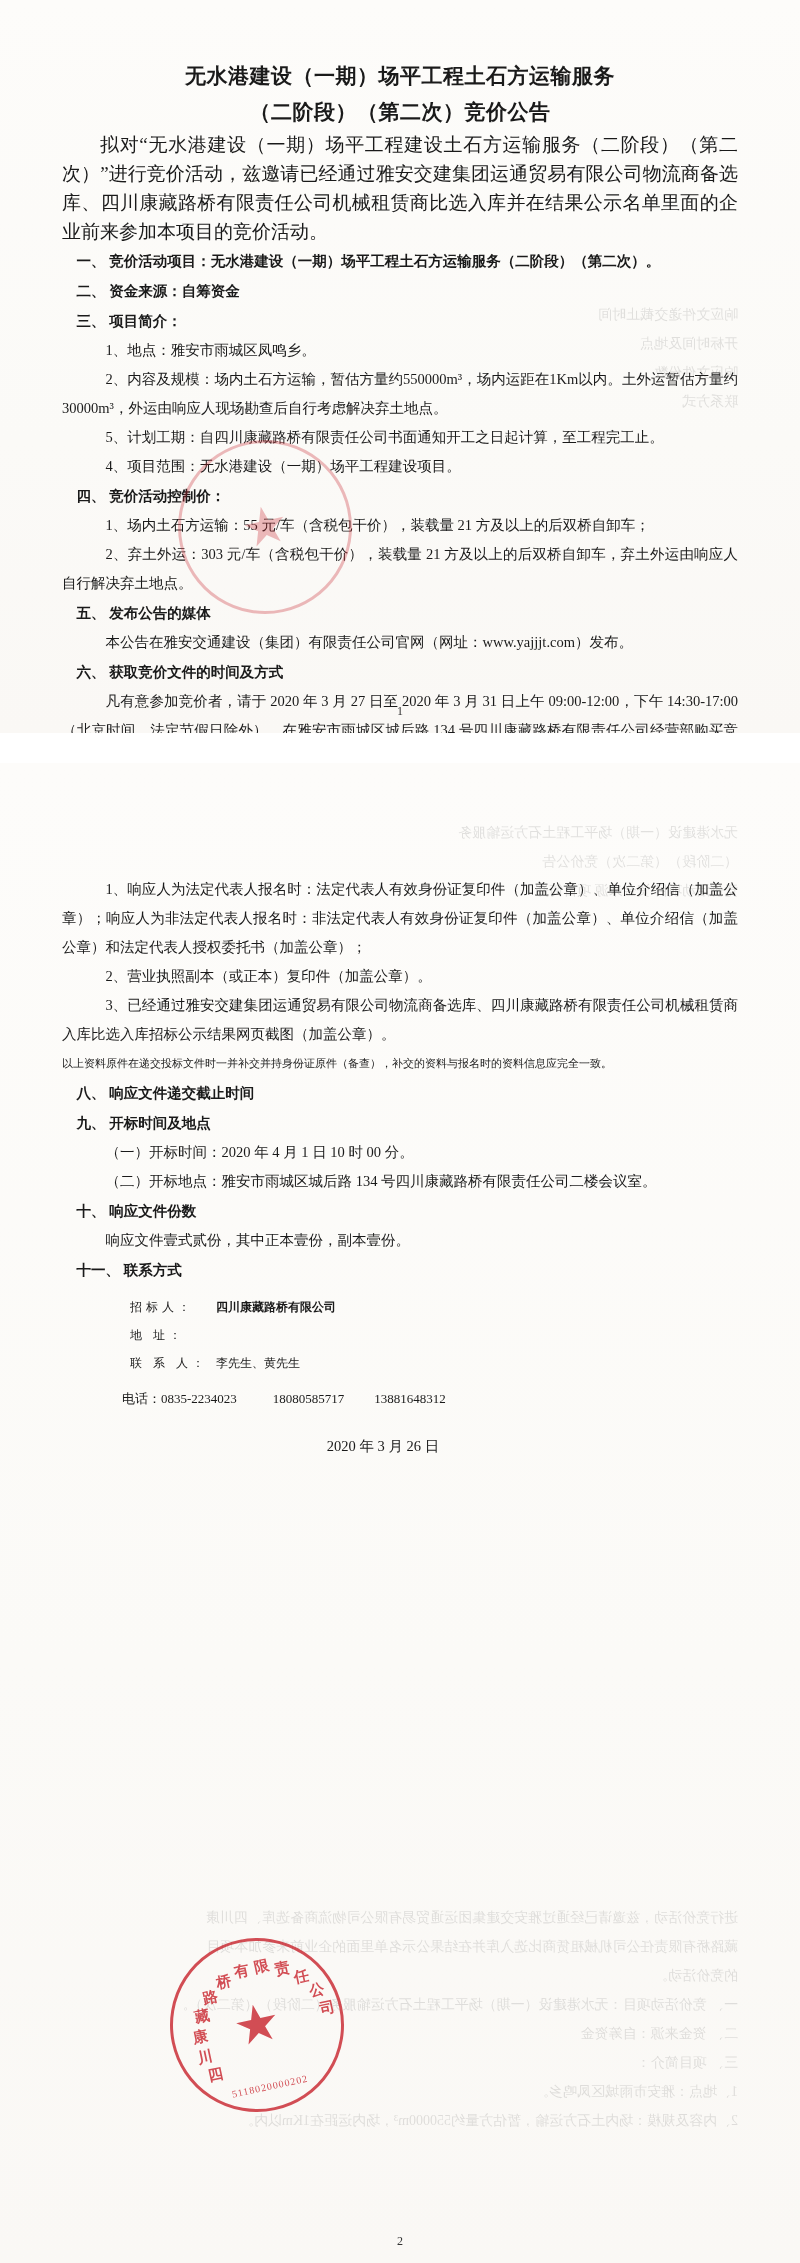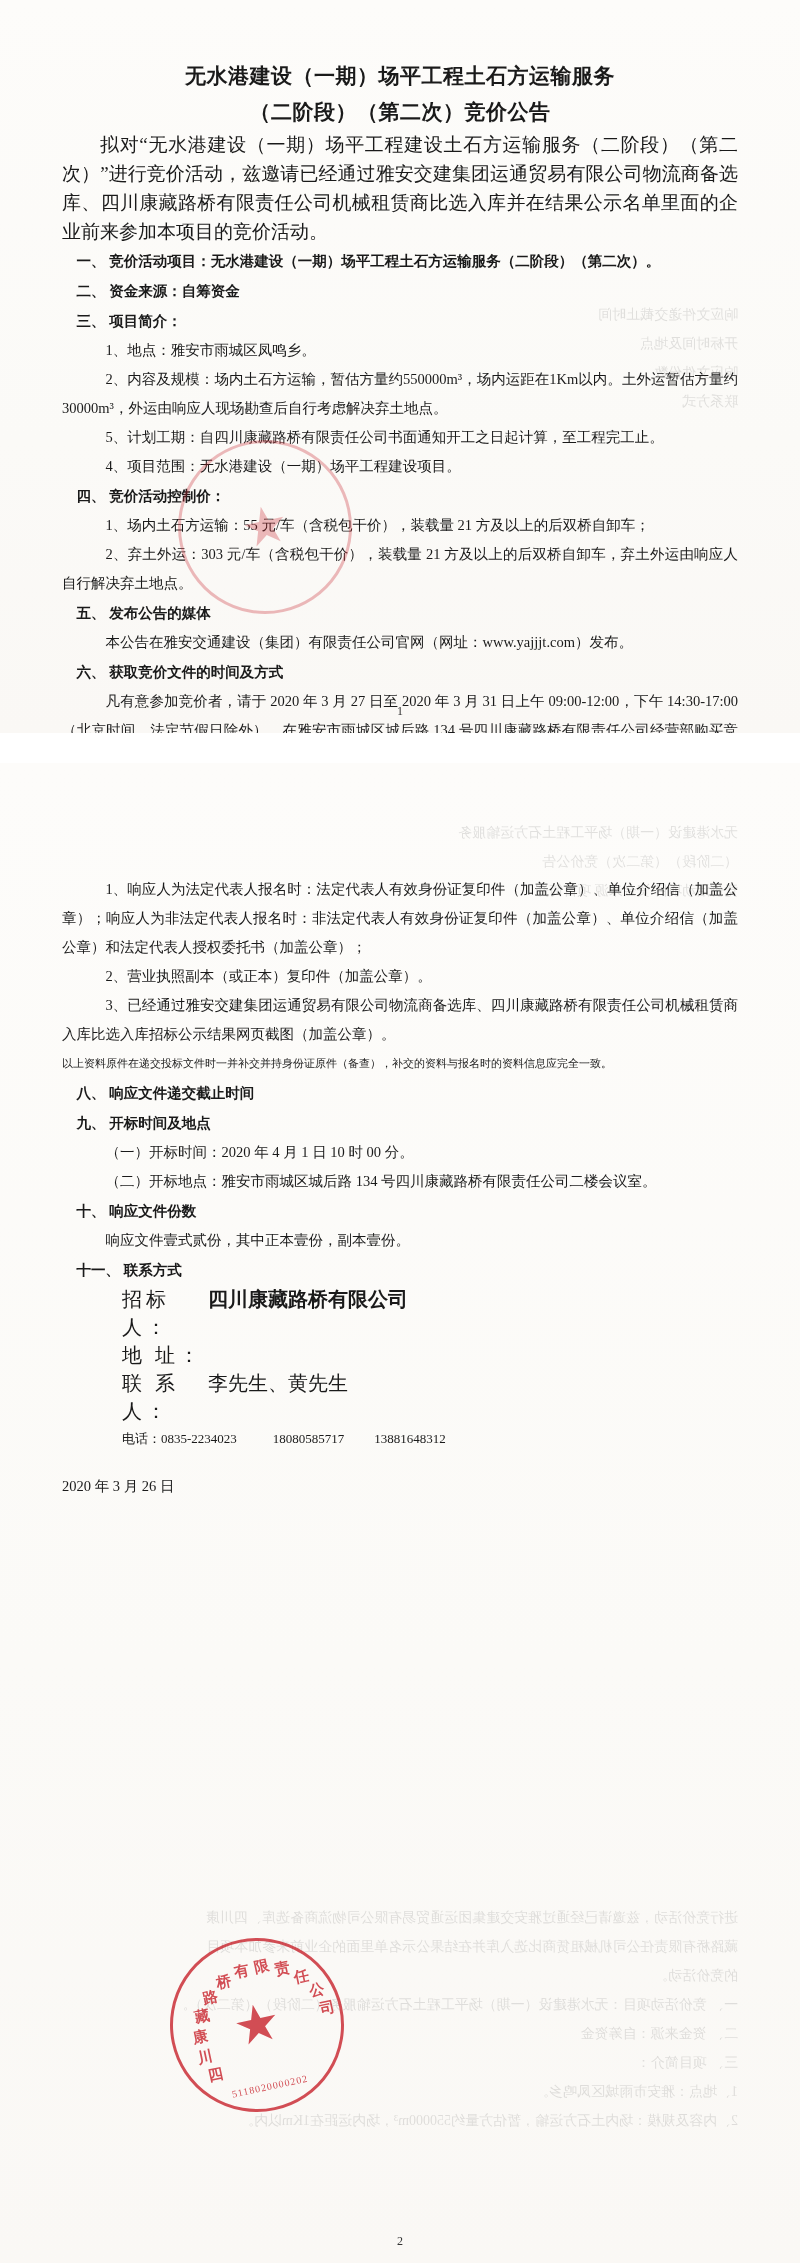--- a/index.html
+++ b/index.html
@@ -77,42 +77,42 @@
     position: absolute;
     bottom: 14px;
     left: 0;
     right: 0;
     text-align: center;
     font-size: 12px;
     color: #333;
     z-index: 4;
   }
   .contact-table {
-    margin: 0;
-    font-size: 20px;
+    margin: 8px;
+    font-size: 12px;
     line-height: 28px;
     padding-left: 60px;
   }
   .contact-row { display: flex; }
   .contact-label {
     width: 86px;
     letter-spacing: 4px;
     flex: none;
   }
   .contact-val { flex: 1; }
   .phone-row {
     padding-left: 60px;
     font-size: 13px;
     line-height: 28px;
   }
   .phone-val { display: inline-block; }
   .phone-val.sp1 { margin-left: 36px; }
   .phone-val.sp2 { margin-left: 30px; }
   .date-line {
-    text-align: left;
+    text-align: center;
     font-size: 14.5px;
     line-height: 30px;
     padding-right: 34px;
     margin-top: 18px;
   }
   
   .seal {
     position: absolute;
     width: 168px;
     height: 168px;

